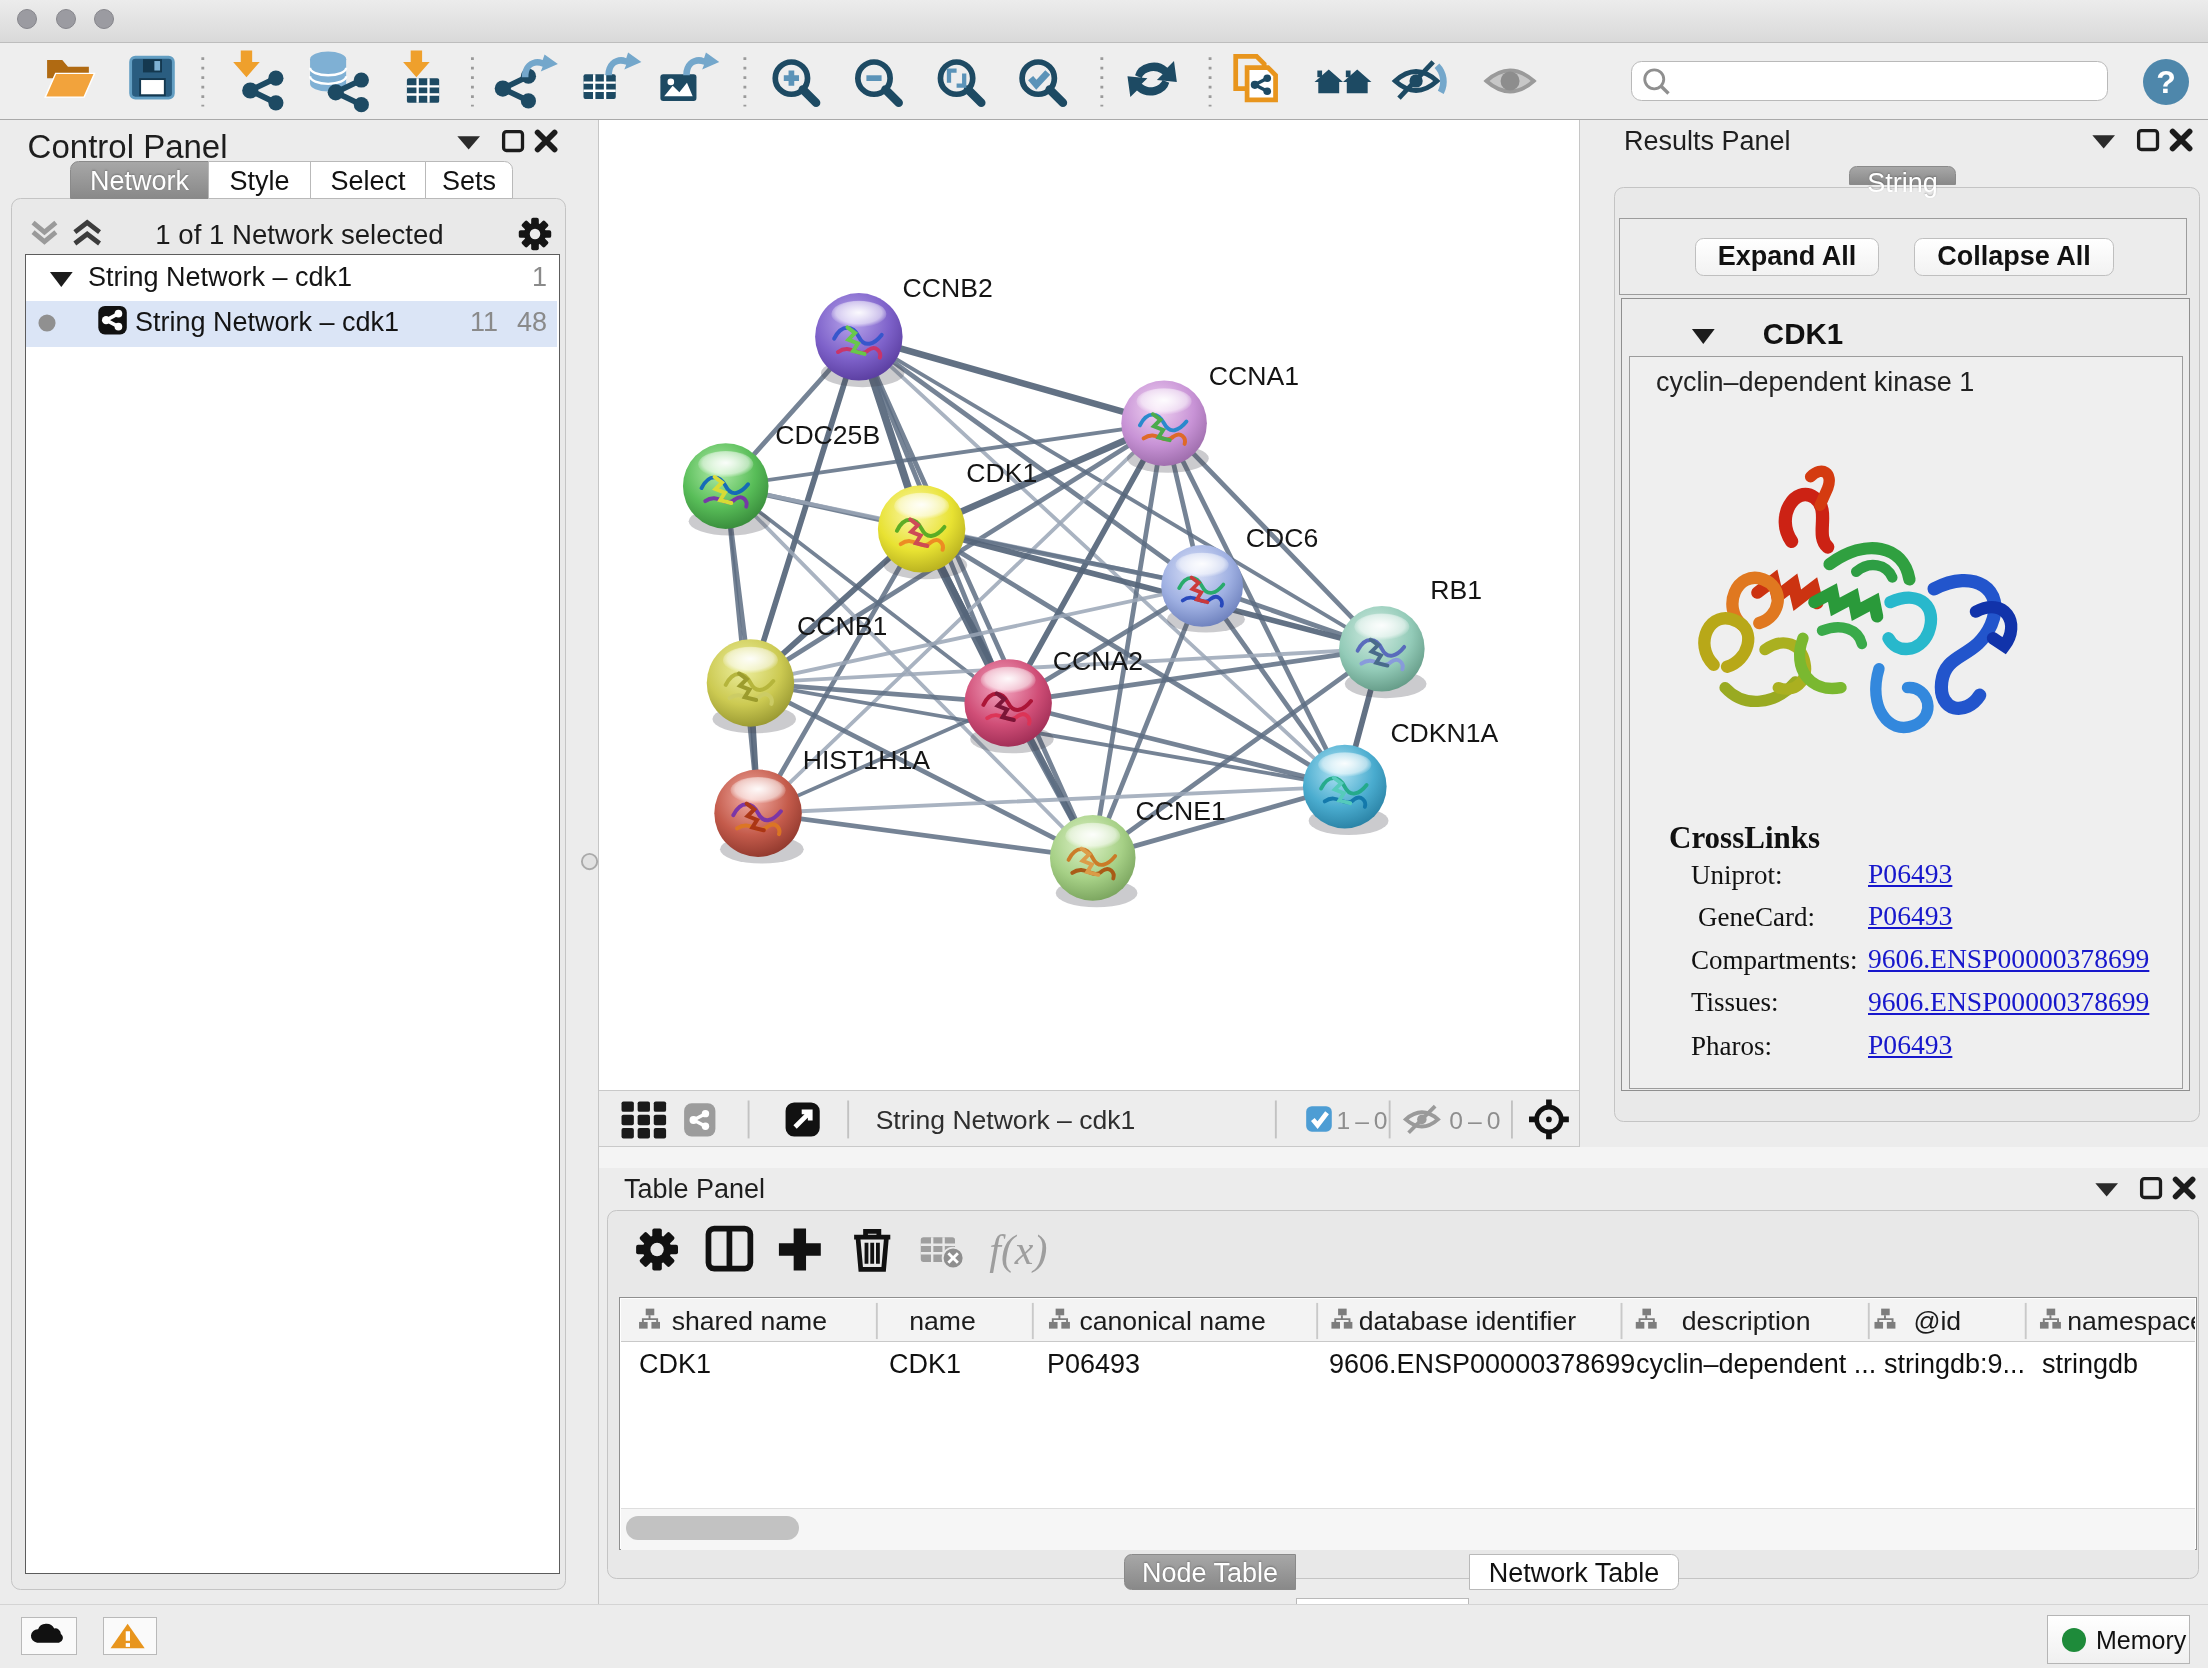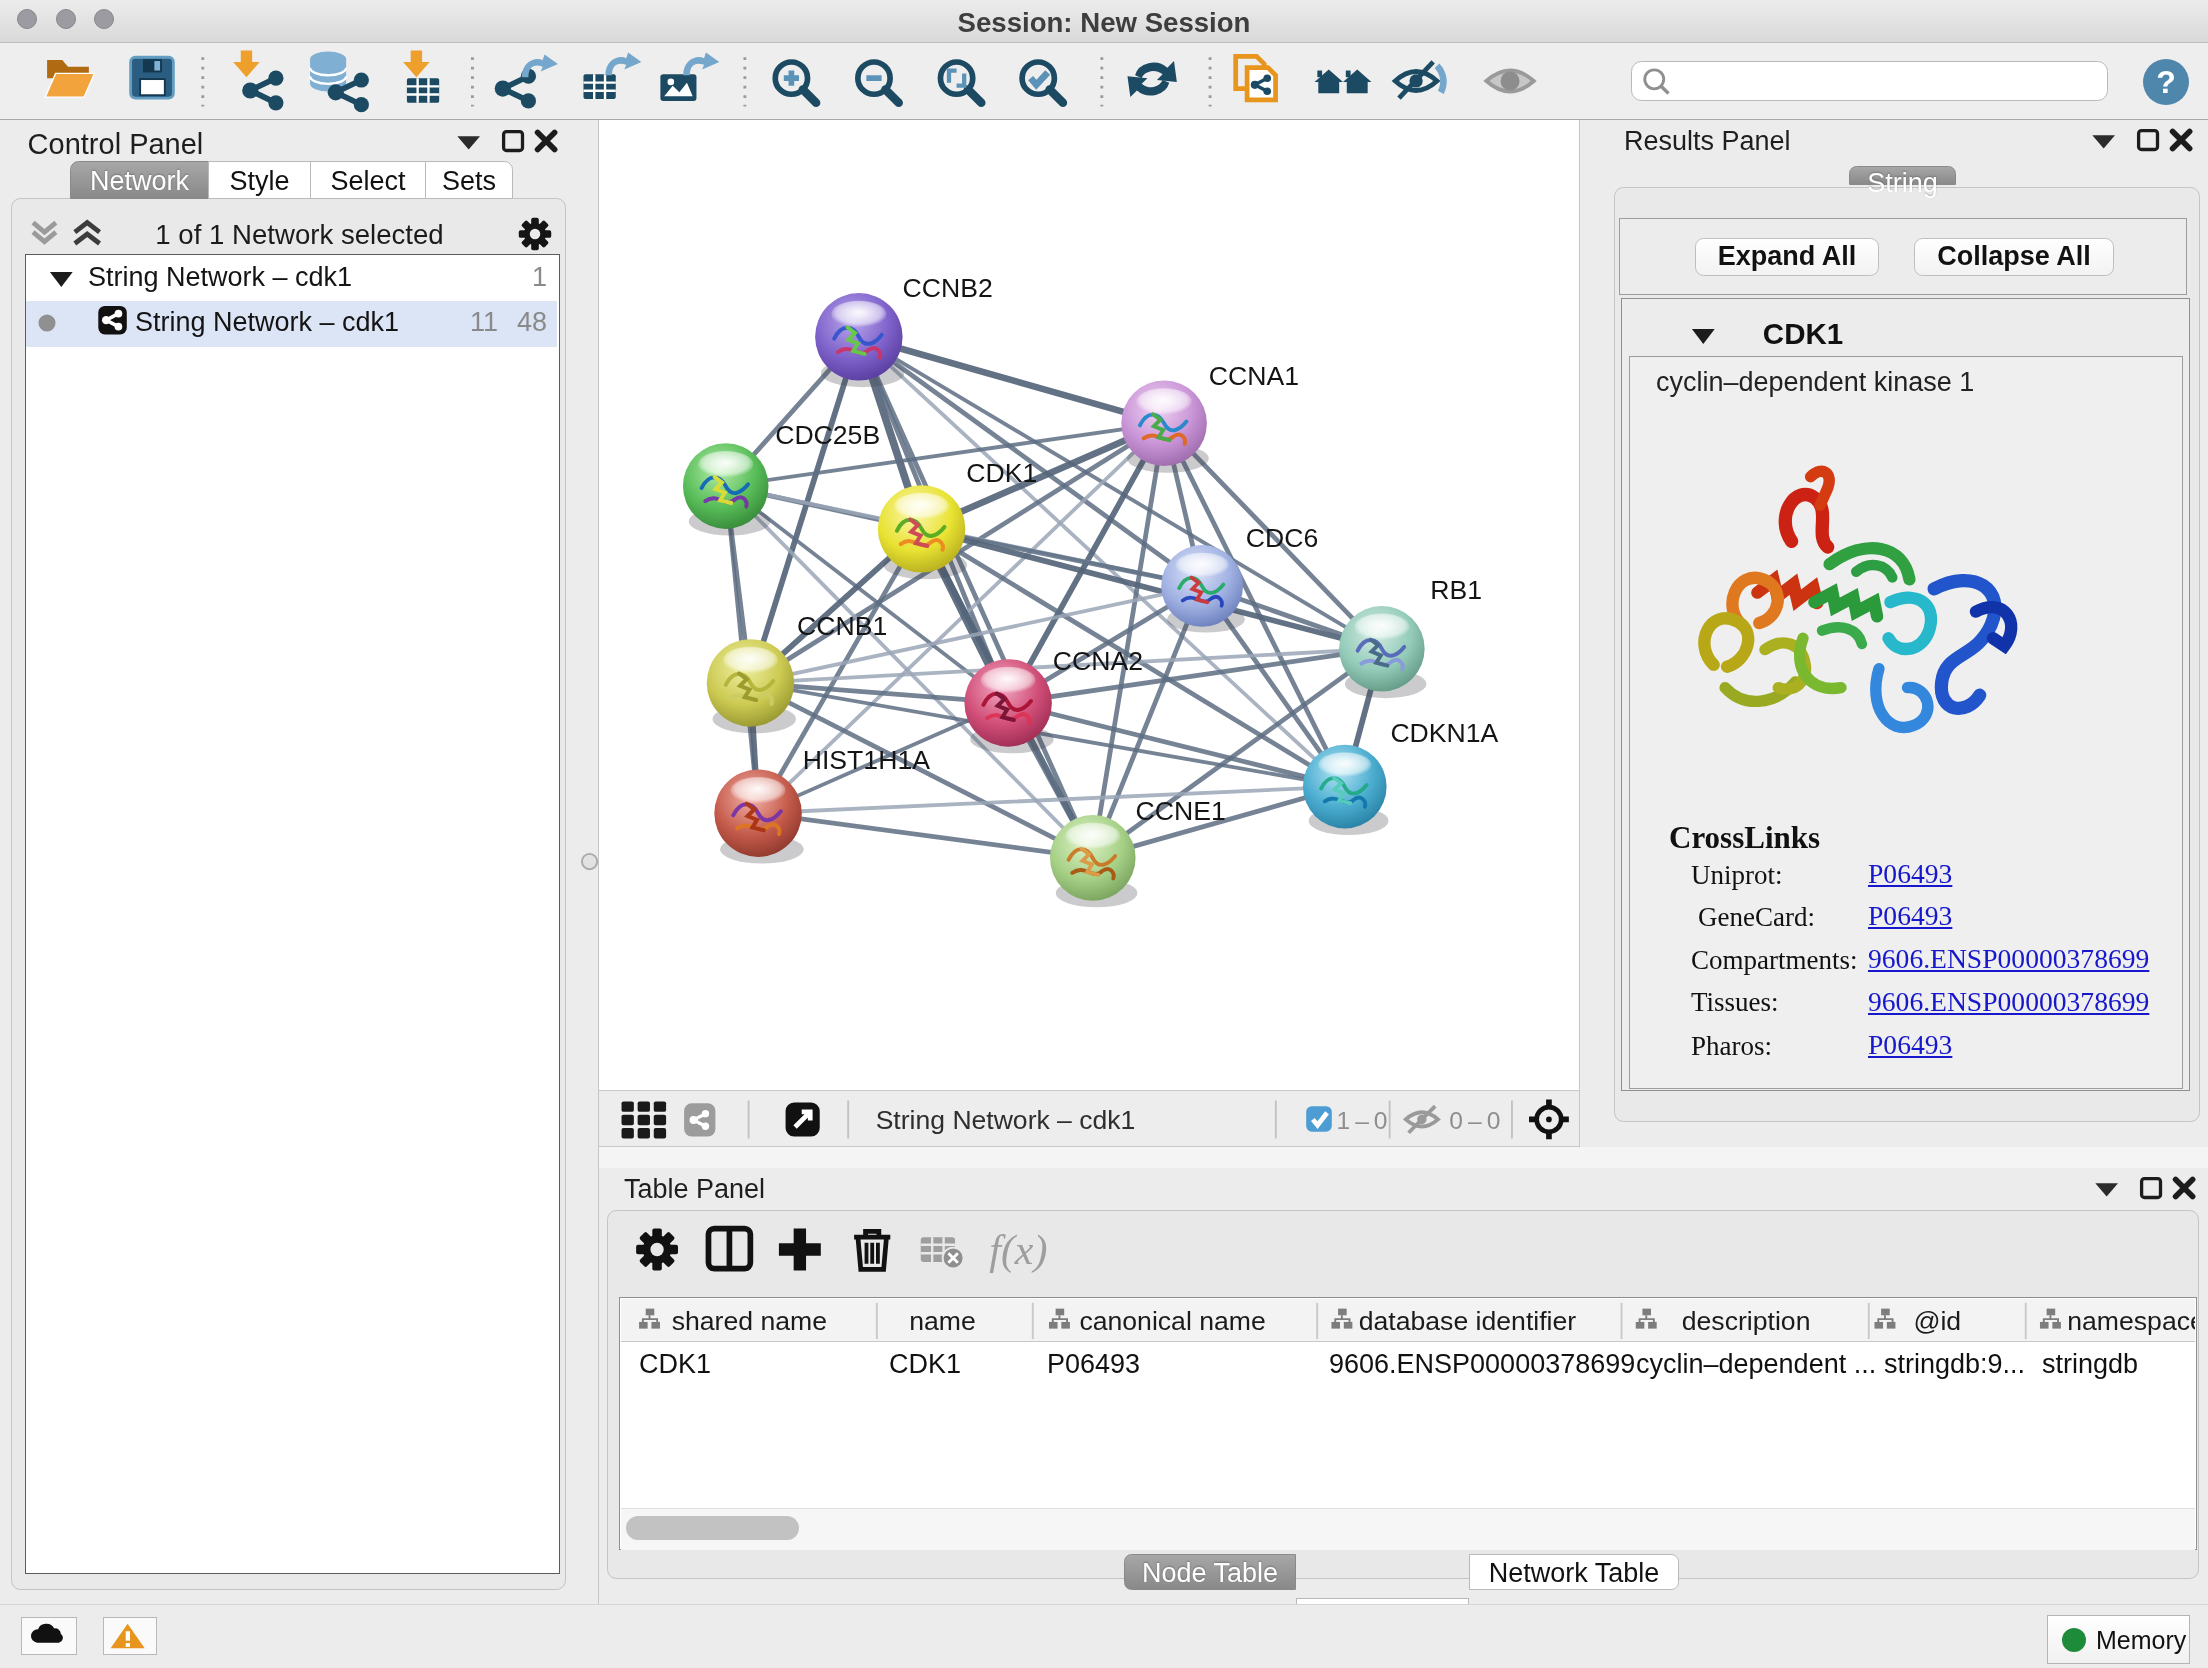--- a/index.html
+++ b/index.html
@@ -44,21 +44,20 @@
   .serif{font-family:"Liberation Serif",serif;}
   .lnk{color:#1717cc;text-decoration:underline;}
 </style>
 </head>
 <body>
 <div id="win">
   <div id="titlebar">
     <div class="light" style="left:17px;"></div>
     <div class="light" style="left:56px;"></div>
     <div class="light" style="left:94px;"></div>
-    <div id="title">Session: New Session</div>
   </div>
   <div id="toolbar">
   <svg width="1579" height="75" viewBox="0 0 1660 79" style="position:absolute;left:0;top:0;">
     <defs>
       <g id="shr" fill="#1d4a63" stroke="#1d4a63">
         <path d="M-14,0 L13,-13 M-14,0 L13,13" stroke-width="6" fill="none"></path>
         <circle cx="-14" cy="0" r="8.5" stroke="none"></circle>
         <circle cx="13" cy="-13" r="8" stroke="none"></circle>
         <circle cx="13" cy="13" r="8" stroke="none"></circle>
       </g>
@@ -173,21 +172,21 @@
   </div>
 
   <div id="search">
     <svg width="38" height="38" style="position:absolute;left:7.6px;top:3.8px;" viewBox="0 0 40 40">
       <circle cx="15" cy="14" r="10" fill="none" stroke="#8f8f8f" stroke-width="3"></circle>
       <path d="M22,21 L30,29" stroke="#8f8f8f" stroke-width="3.5"></path>
     </svg>
   </div>
   <div id="help">?</div>
   <div id="cpanel">
-    <div class="abs" style="left:27.6px;top:7.6px;font-size:29px;color:#1e1e1e;">Control Panel</div>
+    <div class="abs" style="left:27.6px;top:7.6px;font-size:33px;color:#1e1e1e;">Control Panel</div>
     <svg class="abs" width="114" height="34" style="left:457px;top:4.8px;" viewBox="0 0 120 36">
       <path d="M0,12 L24,12 L12,26 Z" fill="#2b2b2b"></path>
       <rect x="49" y="7" width="20" height="20" rx="3" fill="none" stroke="#1c1c1c" stroke-width="3.5"></rect>
       <path d="M85,8 L103,26 M103,8 L85,26" stroke="#1c1c1c" stroke-width="6" stroke-linecap="round"></path>
     </svg>
     <div class="panelbox" style="left:11.4px;top:78px;width:555px;height:1392px;"></div>
     <div class="tab tabsel" style="left:70px;top:41px;width:139px;height:38px;line-height:38px;border-radius:8.6px 0 0 0;">Network</div>
     <div class="tab" style="left:208px;top:41px;width:103px;height:38px;line-height:38px;">Style</div>
     <div class="tab" style="left:310px;top:41px;width:116px;height:38px;line-height:38px;">Select</div>
     <div class="tab" style="left:425px;top:41px;width:88px;height:38px;line-height:38px;border-radius:0 8.6px 0 0;">Sets</div>

